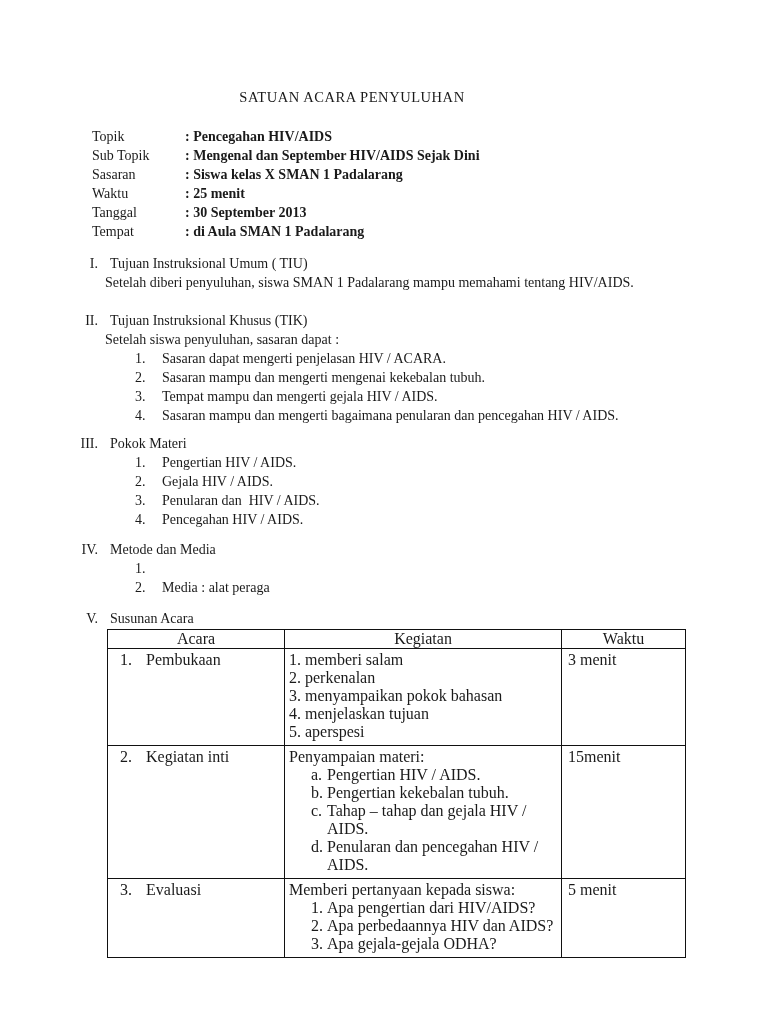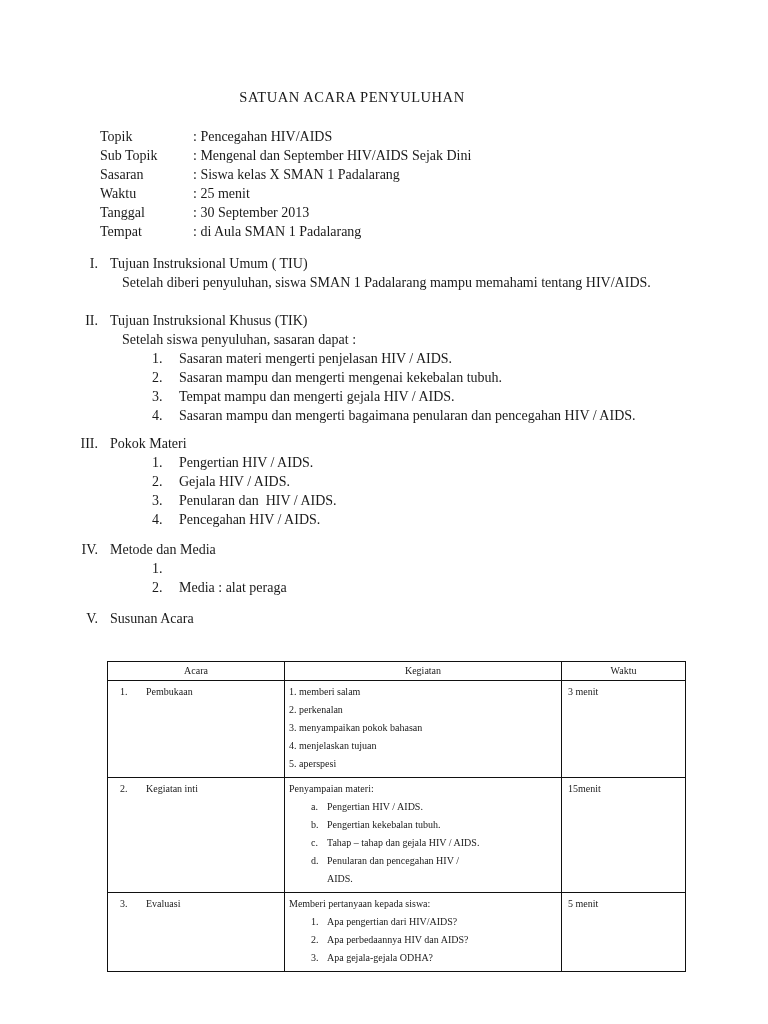--- a/index.html
+++ b/index.html
@@ -39,28 +39,28 @@
   .meta {
     position: absolute;
     top: 127px;
     left: 92px;
     font-size: 14px;
     line-height: 19px;
   }
   .meta-row {
     display: flex;
     white-space: nowrap;
-    margin-left: 8px;
   }
   .meta-label {
     width: 93px;
     flex: 0 0 93px;
   }
   .meta-value {
     white-space: pre;
+    font-weight: bold;
   }
 
   
   .section {
     position: absolute;
     left: 78px;
     width: 640px;
     font-size: 14px;
     line-height: 19px;
   }
@@ -72,21 +72,21 @@
   .sec-num {
     width: 20px;
     flex: 0 0 20px;
     text-align: right;
     margin-right: 12px;
   }
   .sec-title {
     white-space: pre;
   }
   .sec-body {
-    margin-left: 44px;
+    margin-left: 27px;
   }
   .sec-lead {
     white-space: pre;
   }
 
   .numlist {
     margin: 0;
     padding: 0;
     list-style: none;
   }
@@ -112,24 +112,23 @@
     flex: 0 0 27px;
   }
 
   
   .acara-table {
     position: absolute;
     left: 107px;
     top: 629px;
     width: 578px;
     border-collapse: collapse;
-    font-size: 10px;
+    font-size: 16px;
     line-height: 18px;
     table-layout: fixed;
-    margin-top: 32px;
   }
   .acara-table th,
   .acara-table td {
     border: 1px solid #111111;
     vertical-align: top;
     padding: 0;
   }
   .acara-table th {
     text-align: center;
     font-weight: normal;
@@ -231,21 +230,21 @@
   <div class="section" style="top:311px;">
     <div class="sec-head">
       <span class="sec-num">II.</span>
       <span class="sec-title">Tujuan Instruksional Khusus (TIK)</span>
     </div>
     <div class="sec-body">
       <div class="sec-lead">Setelah siswa penyuluhan, sasaran dapat :</div>
       <ul class="numlist">
         <li>
           <span class="li-num">1.</span>
-          <span class="li-txt">Sasaran materi mengerti penjelasan HIV / AIDS.</span>
+          <span class="li-txt">Sasaran dapat mengerti penjelasan HIV / ACARA.</span>
         </li>
         <li>
           <span class="li-num">2.</span>
           <span class="li-txt">Sasaran mampu dan mengerti mengenai kekebalan tubuh.</span>
         </li>
         <li>
           <span class="li-num">3.</span>
           <span class="li-txt">Tempat mampu dan mengerti gejala HIV / AIDS.</span>
         </li>
         <li>

